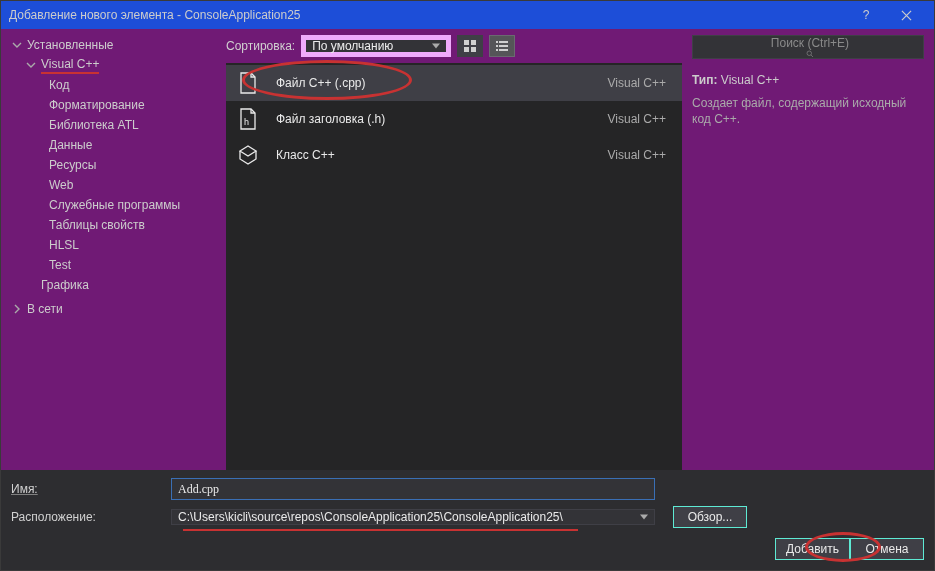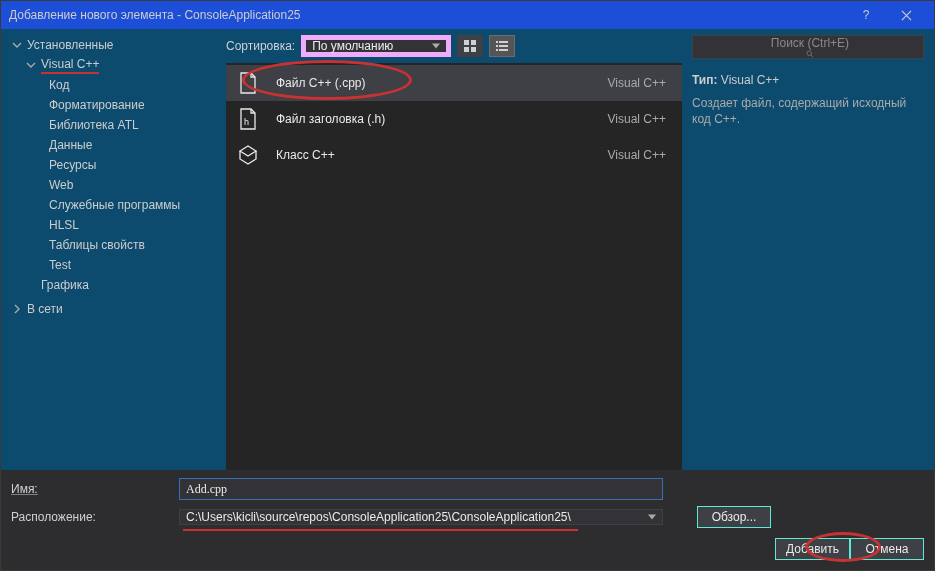--- a/index.html
+++ b/index.html
@@ -29,21 +29,21 @@
     display: flex; align-items: center; justify-content: center;
     color: #cccccc;
   }
   .titlebar-btn svg { width: 11px; height: 11px; }
 
   
   .main {
     flex: 1;
     display: flex;
     min-height: 0;
-    background: #0c4a6e;
+    background: #701a75;
   }
 
   
   .tree {
     width: 225px;
     padding: 6px 6px;
     color: #cccccc;
     overflow-y: auto;
   }
   .tree-node {
@@ -181,21 +181,20 @@
     background: #2d2d30;
     padding: 8px 10px 10px 10px;
     display: flex;
     flex-direction: column;
     gap: 6px;
     position: relative;
   }
   .form-row {
     display: flex;
     align-items: center;
-    gap: 8px;
   }
   .form-label { width: 160px; text-decoration: underline; text-decoration-color: #808080; }
   .form-label.no-ul { text-decoration: none; }
   .text-input {
     height: 22px;
     background: #333337;
     border: 1px solid #3a6fb5;
     color: #eaeaea;
     padding: 0 6px;
     display: flex;
@@ -297,24 +296,24 @@
     <div class="tree-node level3">
         <span>Ресурсы</span>
       </div>
     <div class="tree-node level3">
         <span>Web</span>
       </div>
     <div class="tree-node level3">
         <span>Служебные программы</span>
       </div>
     <div class="tree-node level3">
+        <span>Таблицы свойств</span>
+      </div>
+    <div class="tree-node level3">
         <span>HLSL</span>
-      </div>
-    <div class="tree-node level3">
-        <span>Таблицы свойств</span>
       </div>
     <div class="tree-node level3">
         <span>Test</span>
       </div>
 
     <div class="tree-node level2">
       <span class="tree-toggle" style="visibility:hidden">
         <svg viewBox="0 0 10 10"></svg>
       </span>
       <span>Графика</span>

